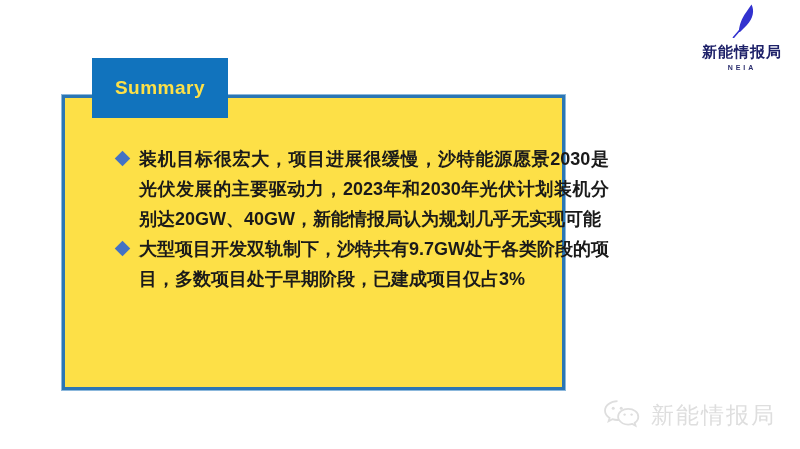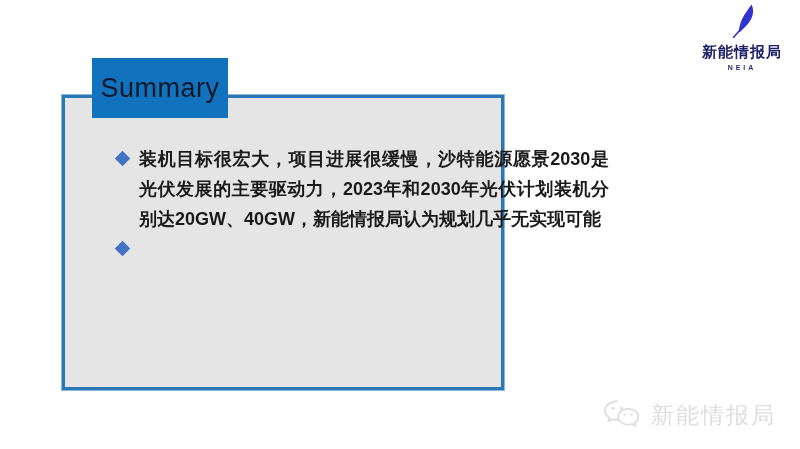--- a/index.html
+++ b/index.html
@@ -43,45 +43,45 @@
     font-weight: bold;
     color: #2b2e6e;
     letter-spacing: 3px;
   }
 
   
   .content-box {
     position: absolute;
     left: 62px;
     top: 95px;
-    width: 442px;
+    width: 503px;
     height: 295px;
     box-sizing: border-box;
     border: 3px solid #2b76b4;
     outline: 1px solid #8cb8dc;
-    background: #e5e5e5;
+    background: #fde047;
   }
 
   
   .title-box {
     position: absolute;
     left: 92px;
     top: 58px;
     width: 136px;
     height: 60px;
     background: #1173bd;
     display: flex;
     align-items: center;
     justify-content: center;
     z-index: 2;
   }
   .title-box .title-label {
-    color: #0f172a;
-    font-size: 27px;
-    font-weight: normal;
+    color: #fde047;
+    font-size: 19px;
+    font-weight: bold;
     letter-spacing: 0.5px;
   }
 
   
   .bullets {
     list-style: none;
     margin: 0;
     padding: 46px 0 0 50px;
     width: 494px;
   }
@@ -137,20 +137,21 @@
   </div>
 
   <div class="content-box">
     <ul class="bullets">
       <li>
         <span class="diamond"></span>
         <span>装机目标很宏大，项目进展很缓慢，沙特能源愿景2030是光伏发展的主要驱动力，2023年和2030年光伏计划装机分别达20GW、40GW，新能情报局认为规划几乎无实现可能</span>
       </li>
       <li>
         <span class="diamond"></span>
+        <span>大型项目开发双轨制下，沙特共有9.7GW处于各类阶段的项目，多数项目处于早期阶段，已建成项目仅占3%</span>
       </li>
     </ul>
   </div>
 
   <div class="title-box">
     <span class="title-label">Summary</span>
   </div>
 
   <div class="watermark">
     <svg width="40" height="32" viewBox="0 0 40 32" aria-hidden="true">

